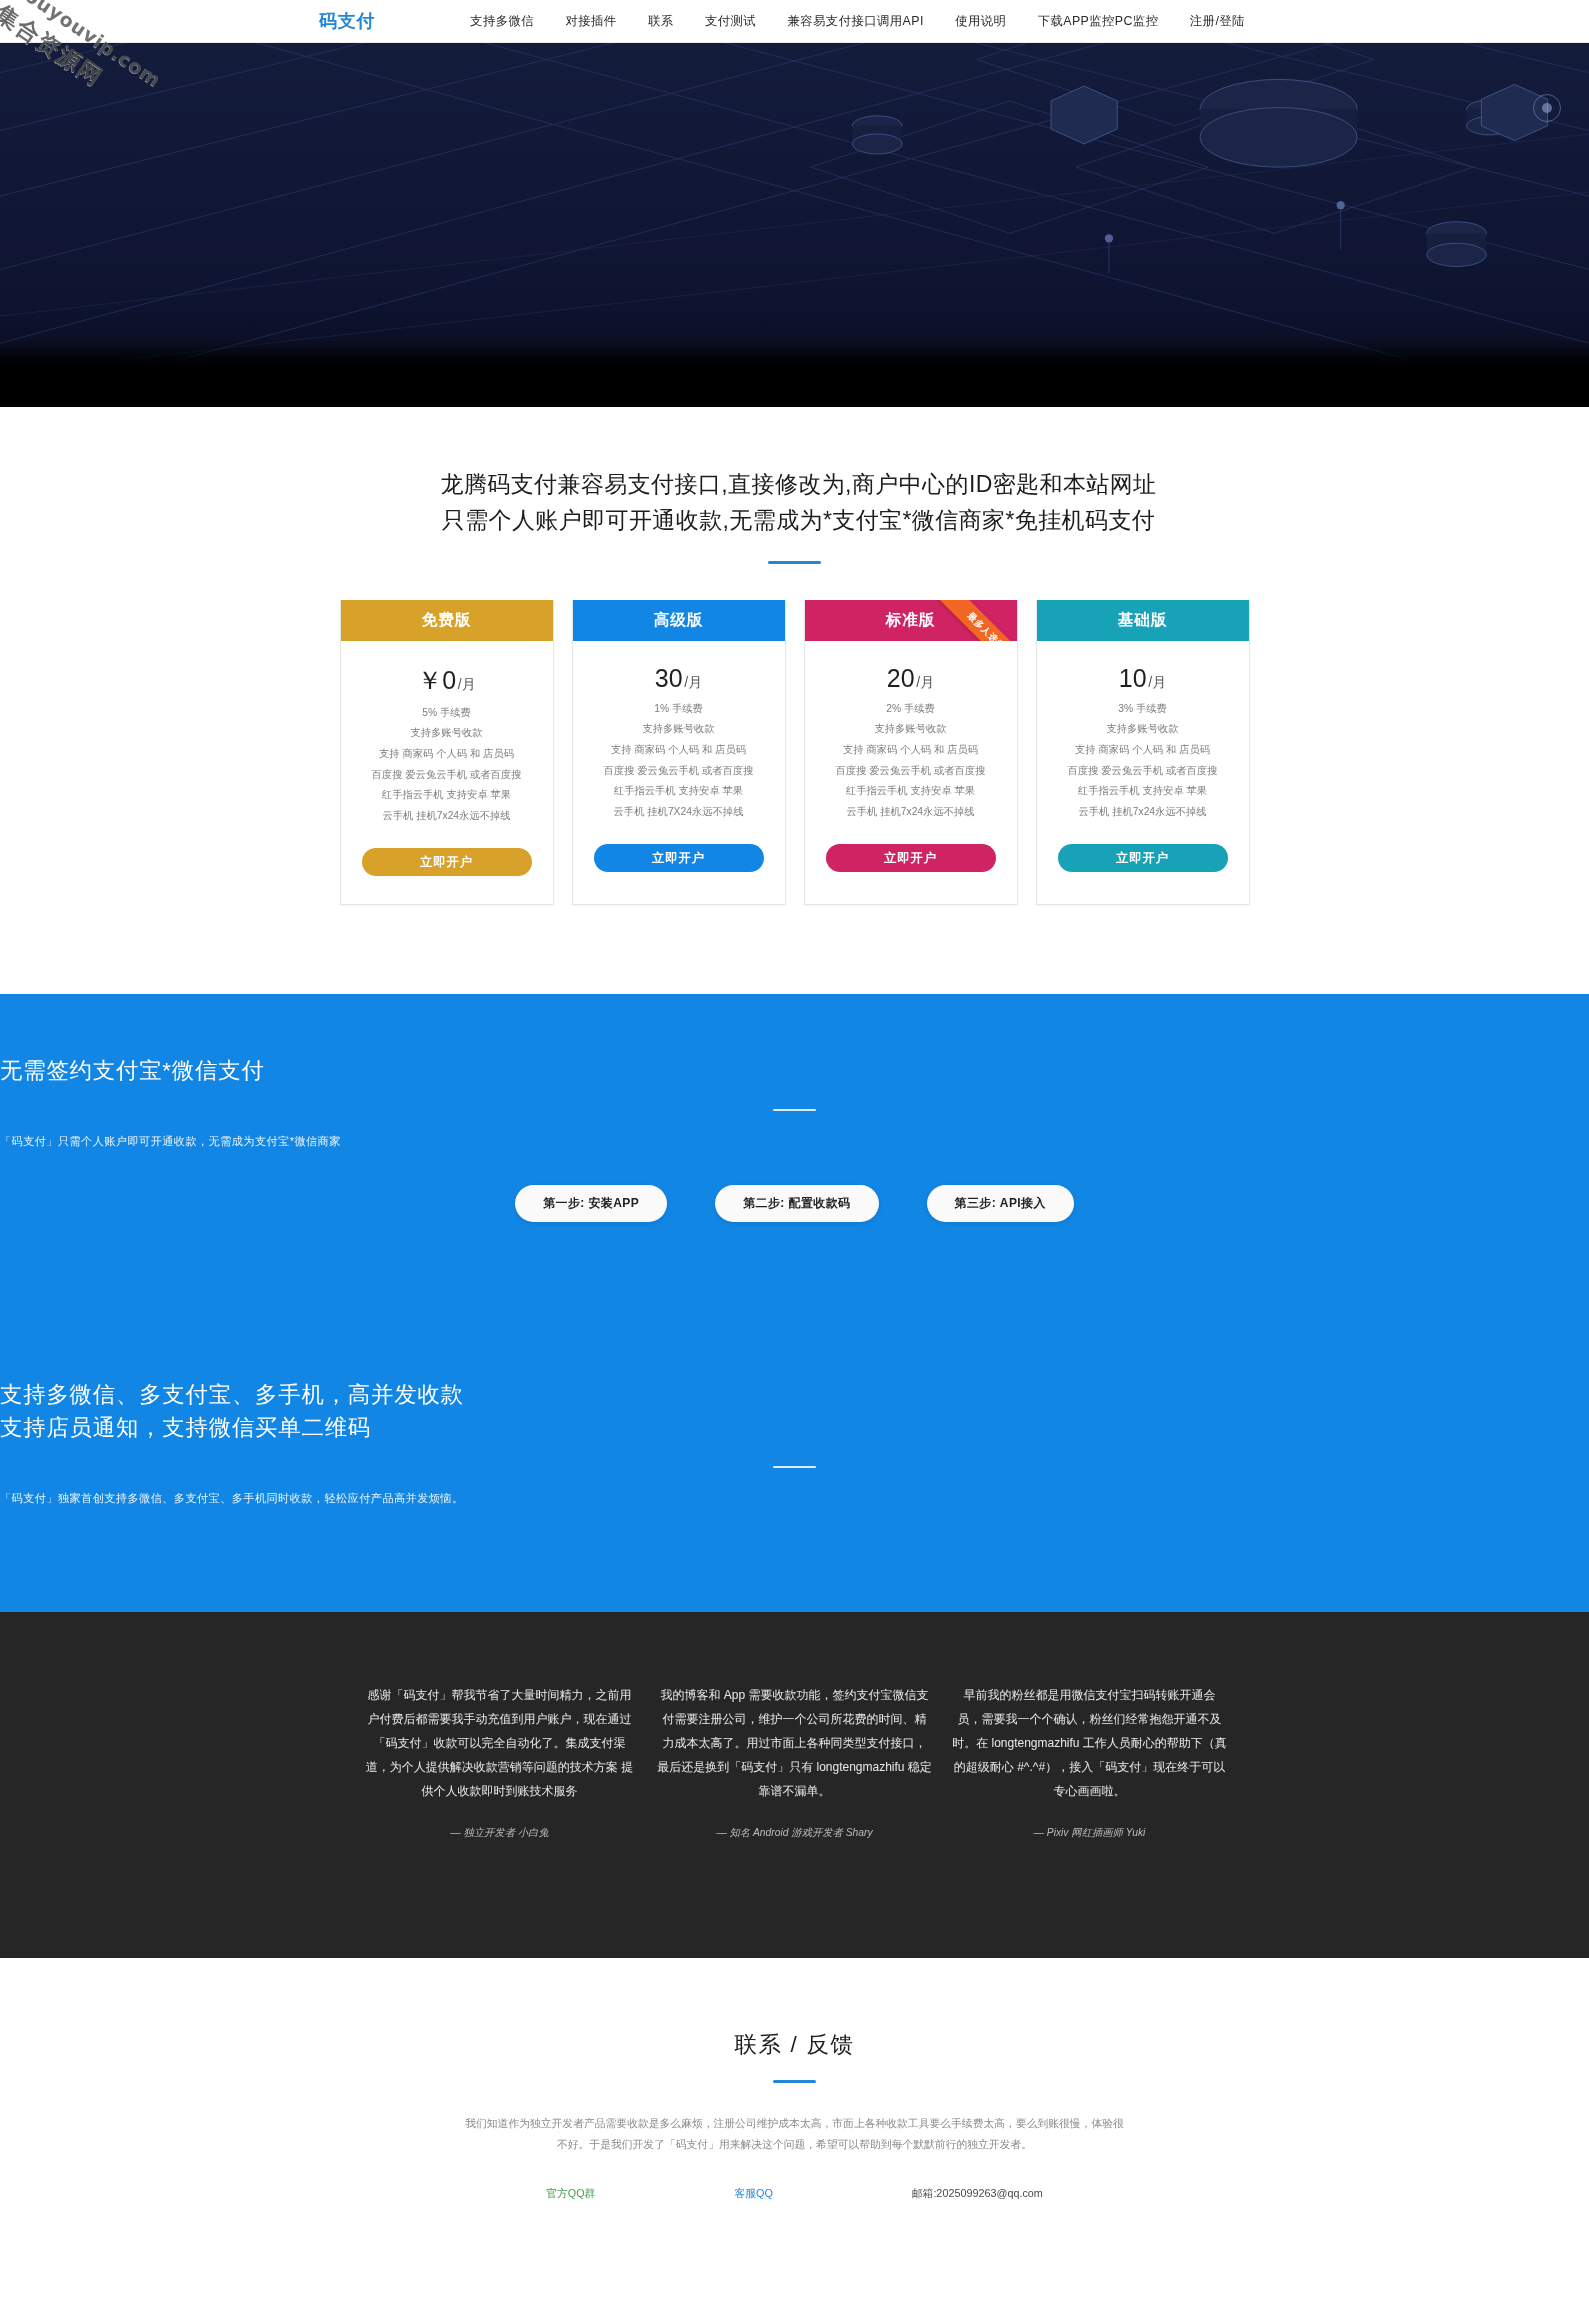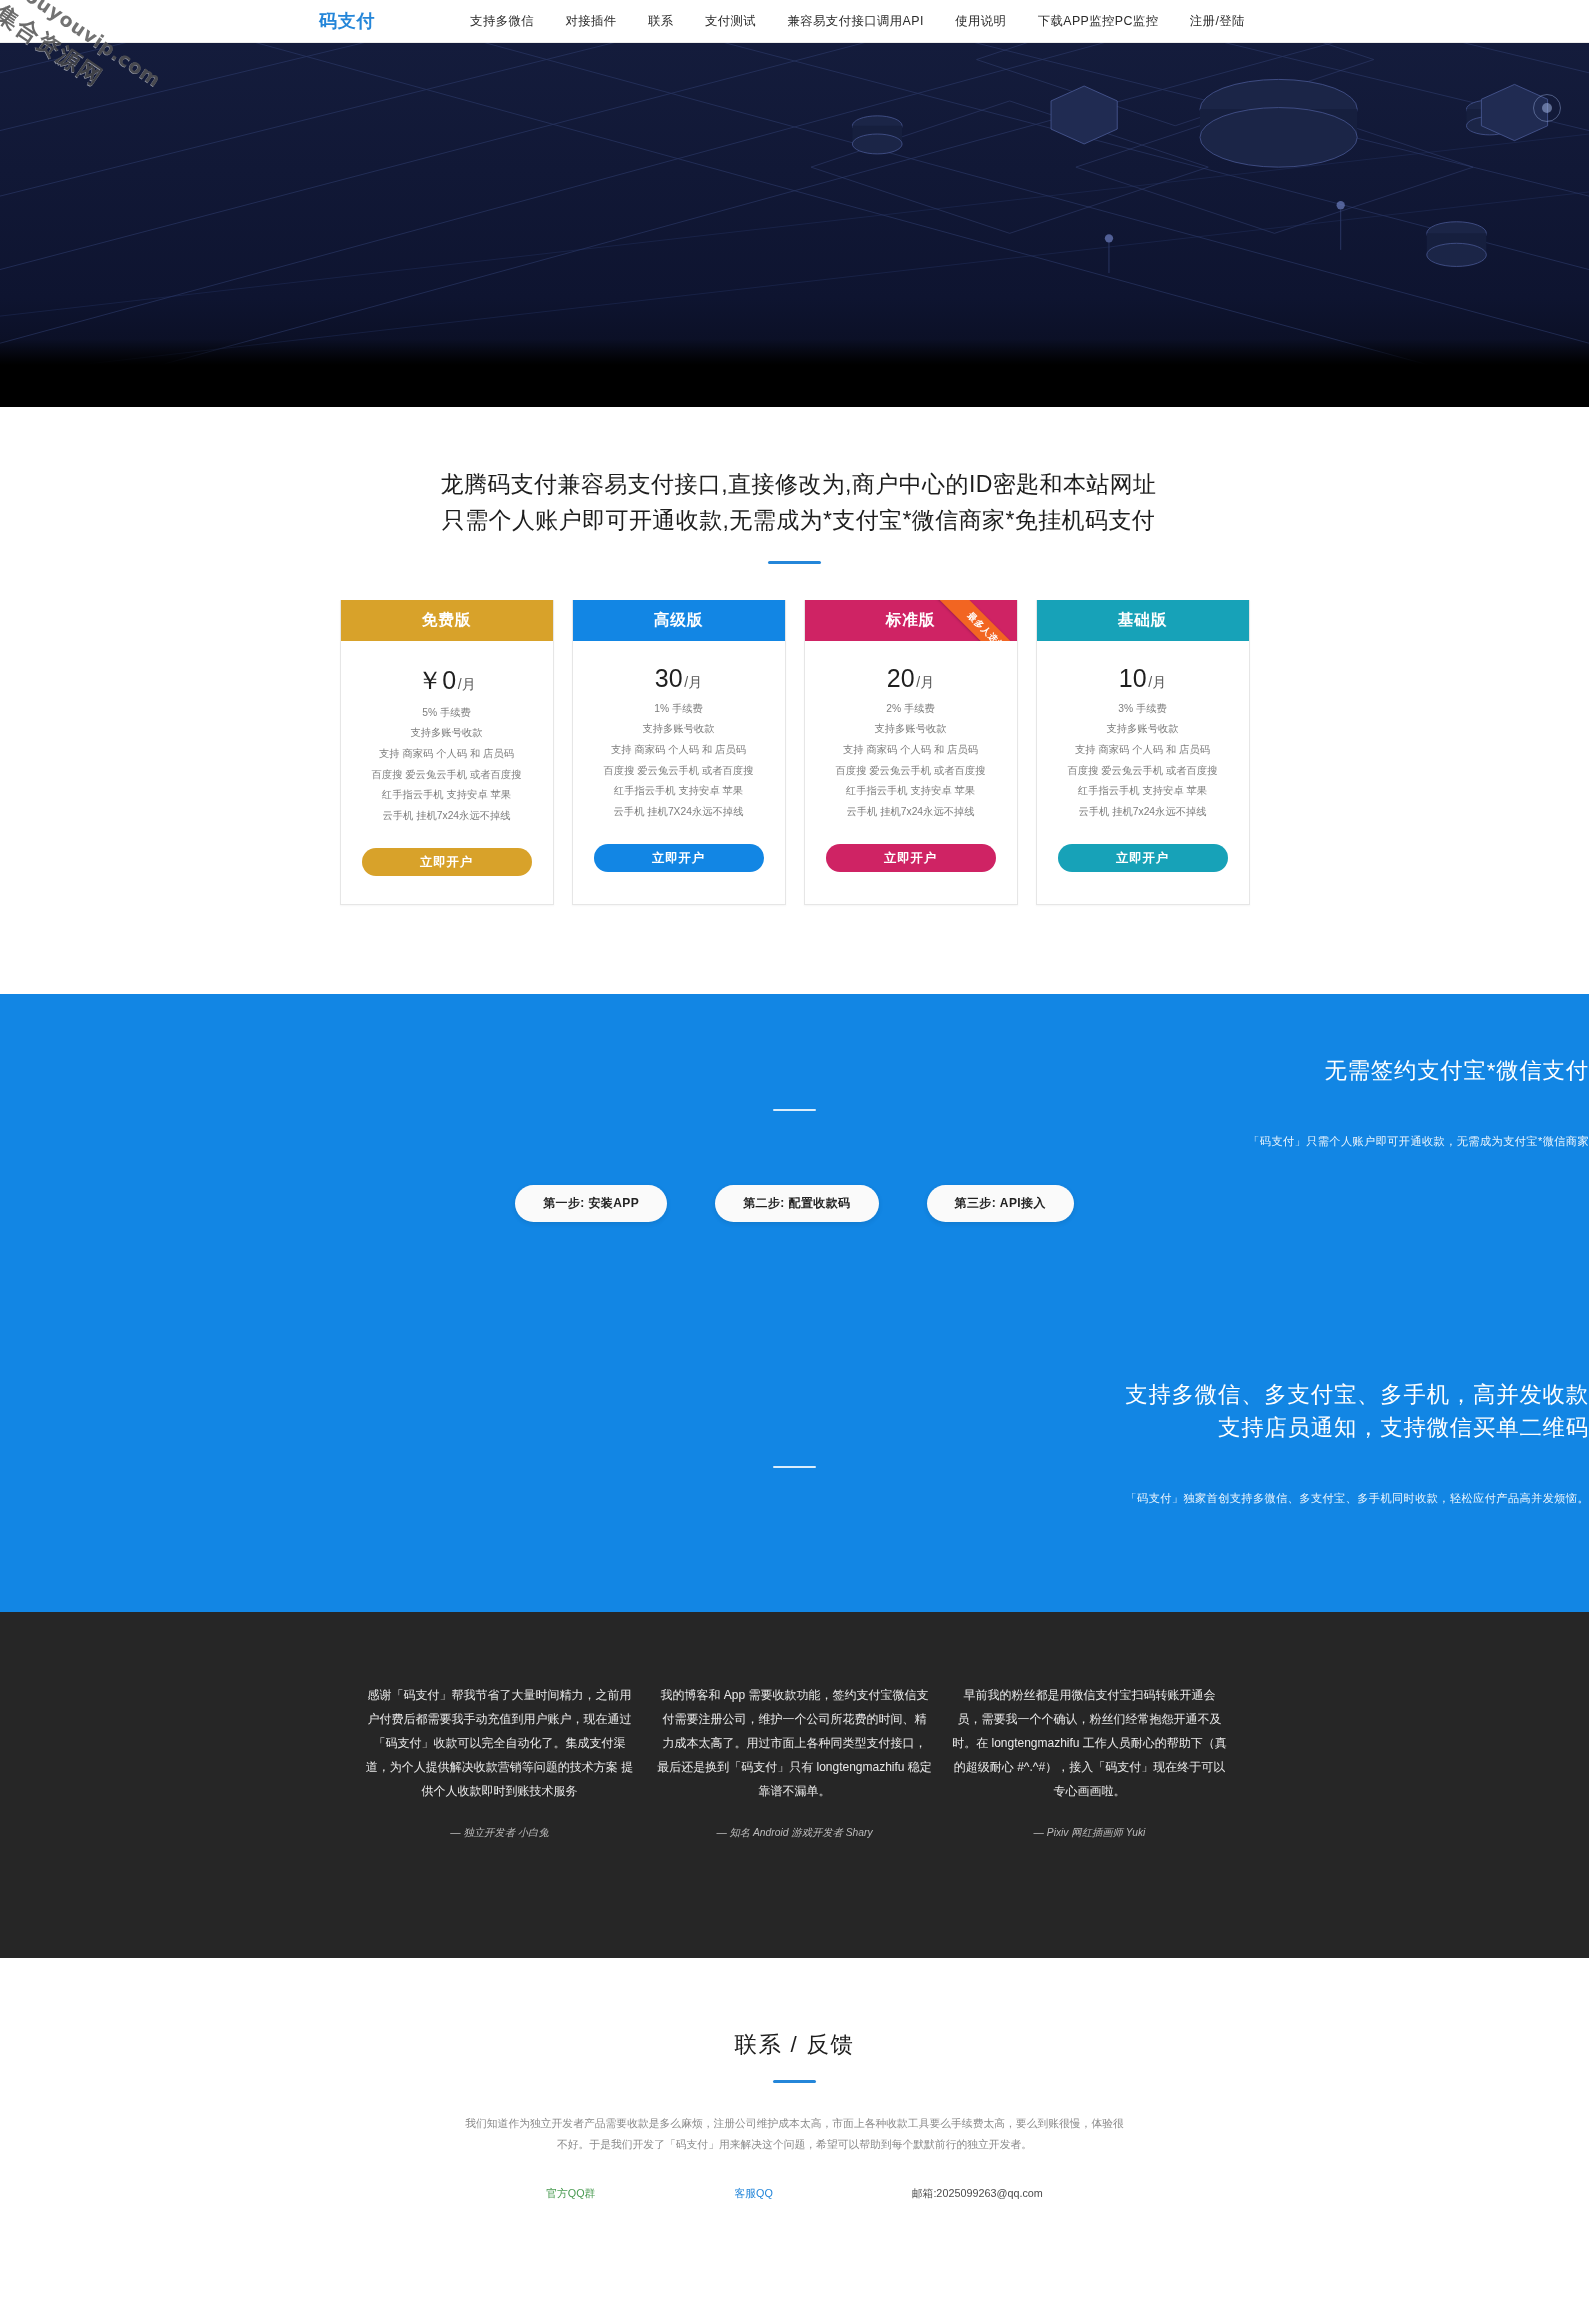--- a/index.html
+++ b/index.html
@@ -141,21 +141,21 @@
     background:#f26522;
     color:#fff; font-size:9px; font-weight:bold;
     text-align:center; letter-spacing:0.8px;
     transform:rotate(45deg);
     right:-40px; top:21px;
     box-shadow:0 0.8px 2.5px rgba(0,0,0,.25);
   }
 
   
   .band { background:#1286e4; color:#fff; }
-  .band-inner { padding:61px 0 0; text-align:right; }
+  .band-inner { padding:61px 0 0; text-align:left; }
   .band-title {
     font-size:22.4px; font-weight:400; line-height:1.45; letter-spacing:0.8px;
   }
   .band-title .bt-line { display:block; }
   .band-divider {
     width:43px; height:2.5px; background:rgba(255,255,255,.85);
     margin:21.5px auto 0; border-radius:1.7px;
   }
   .band-sub {
     margin-top:23px; font-size:11.2px; color:rgba(255,255,255,.92);

